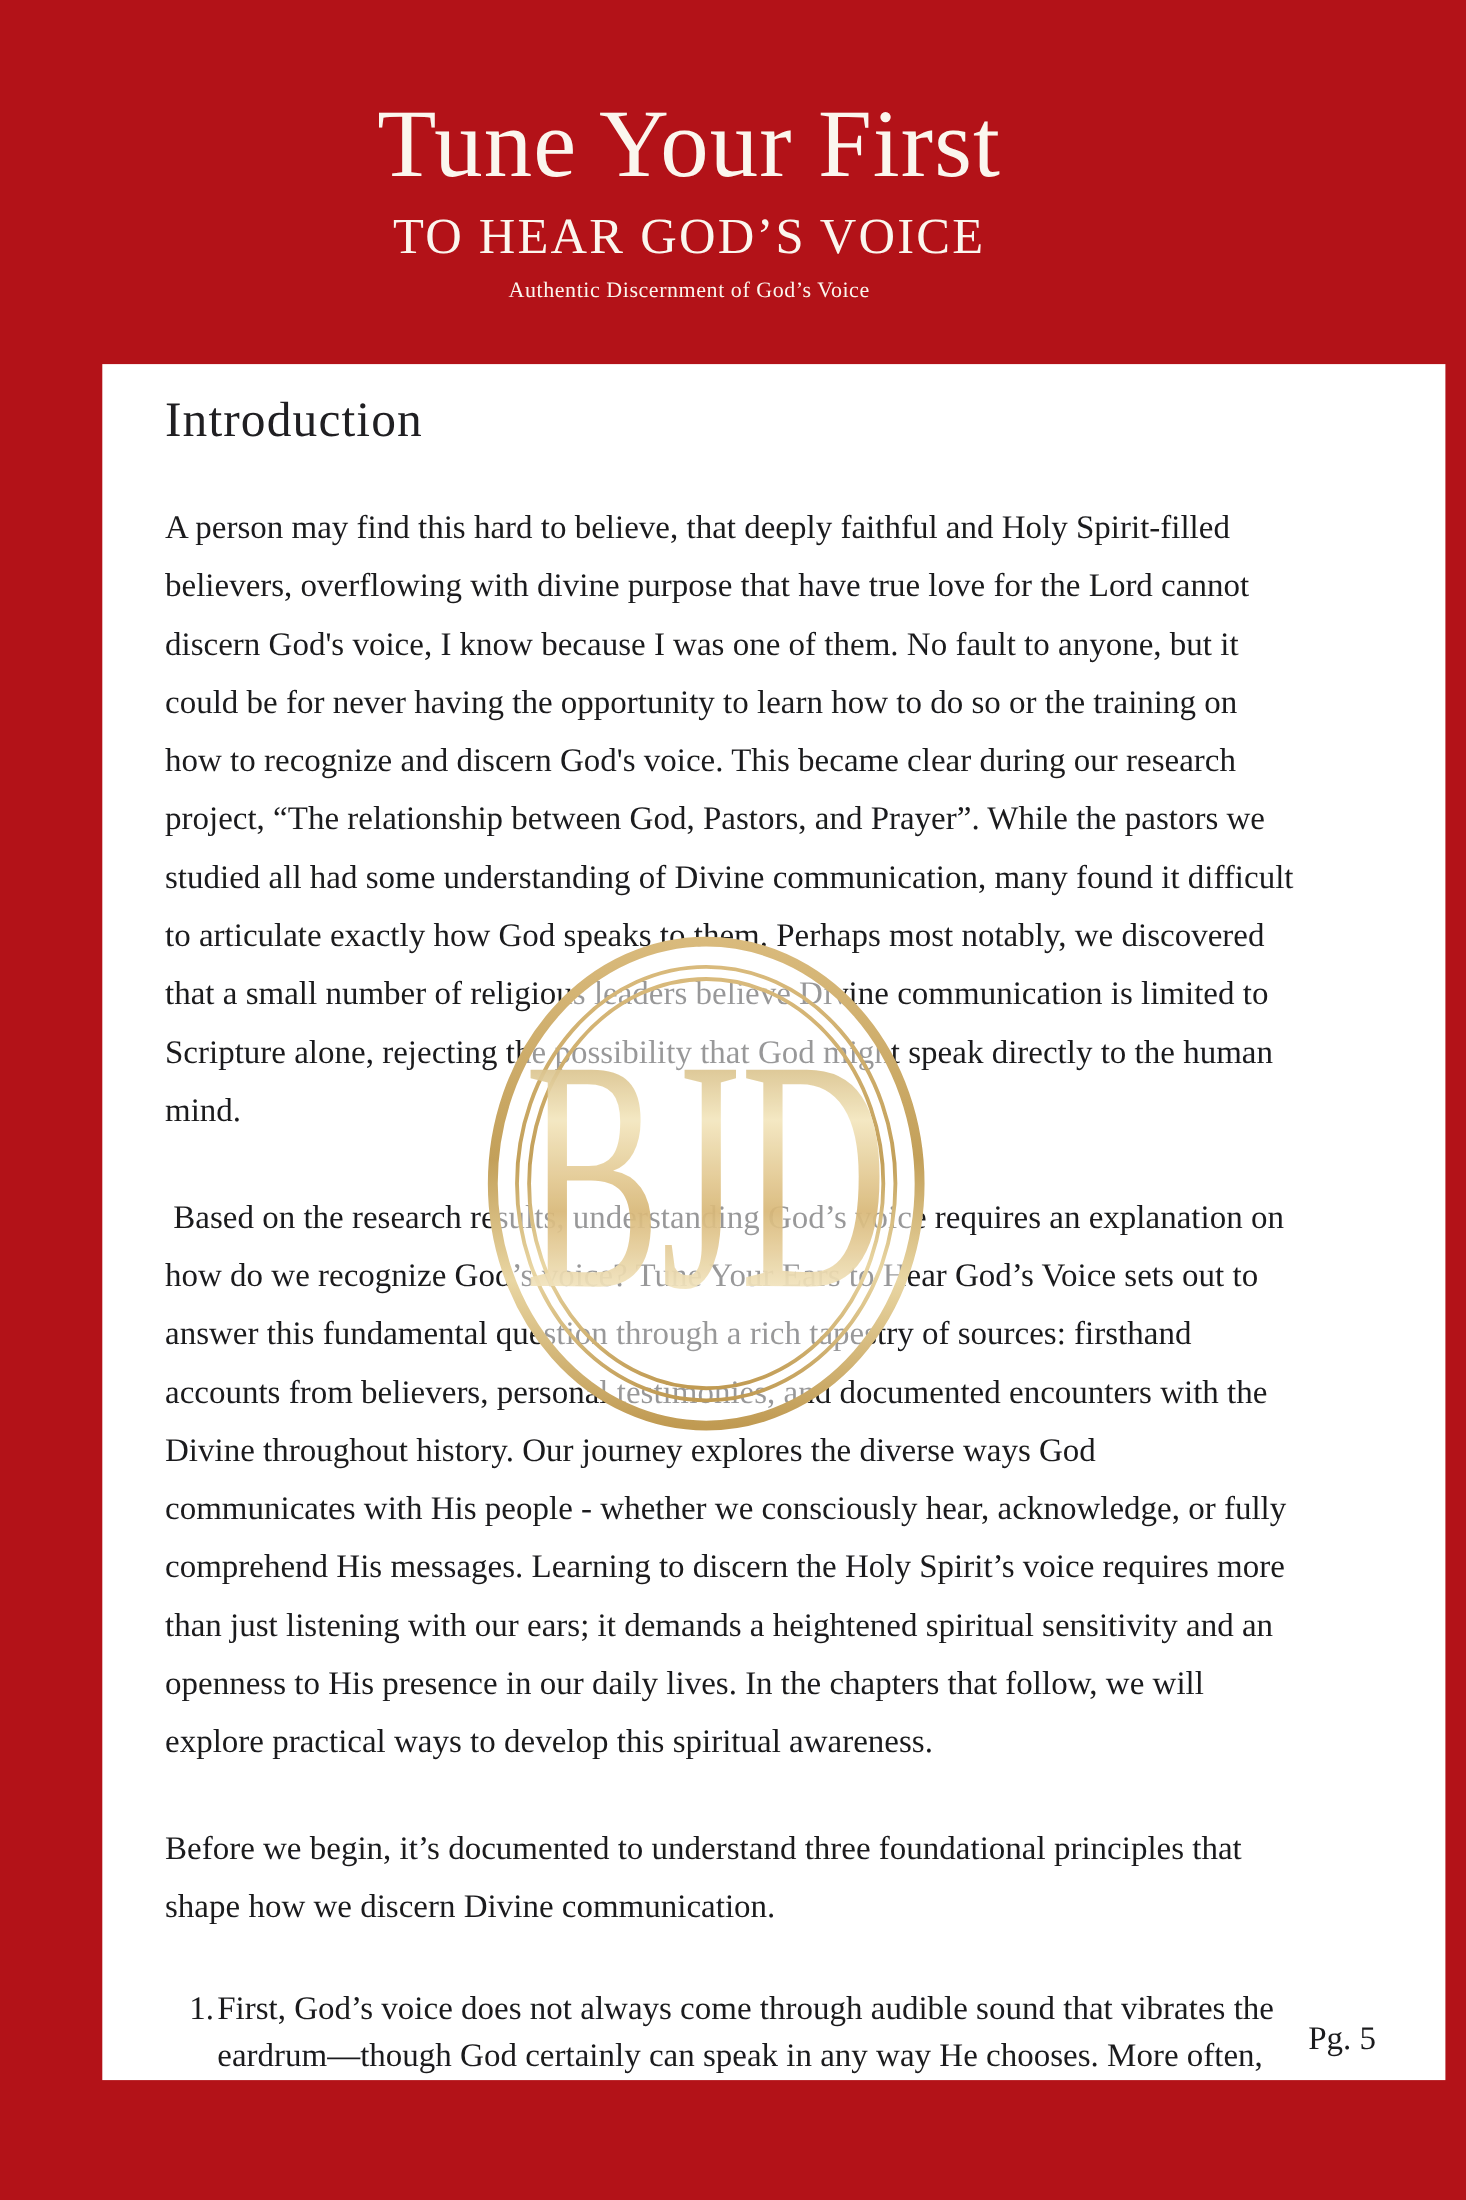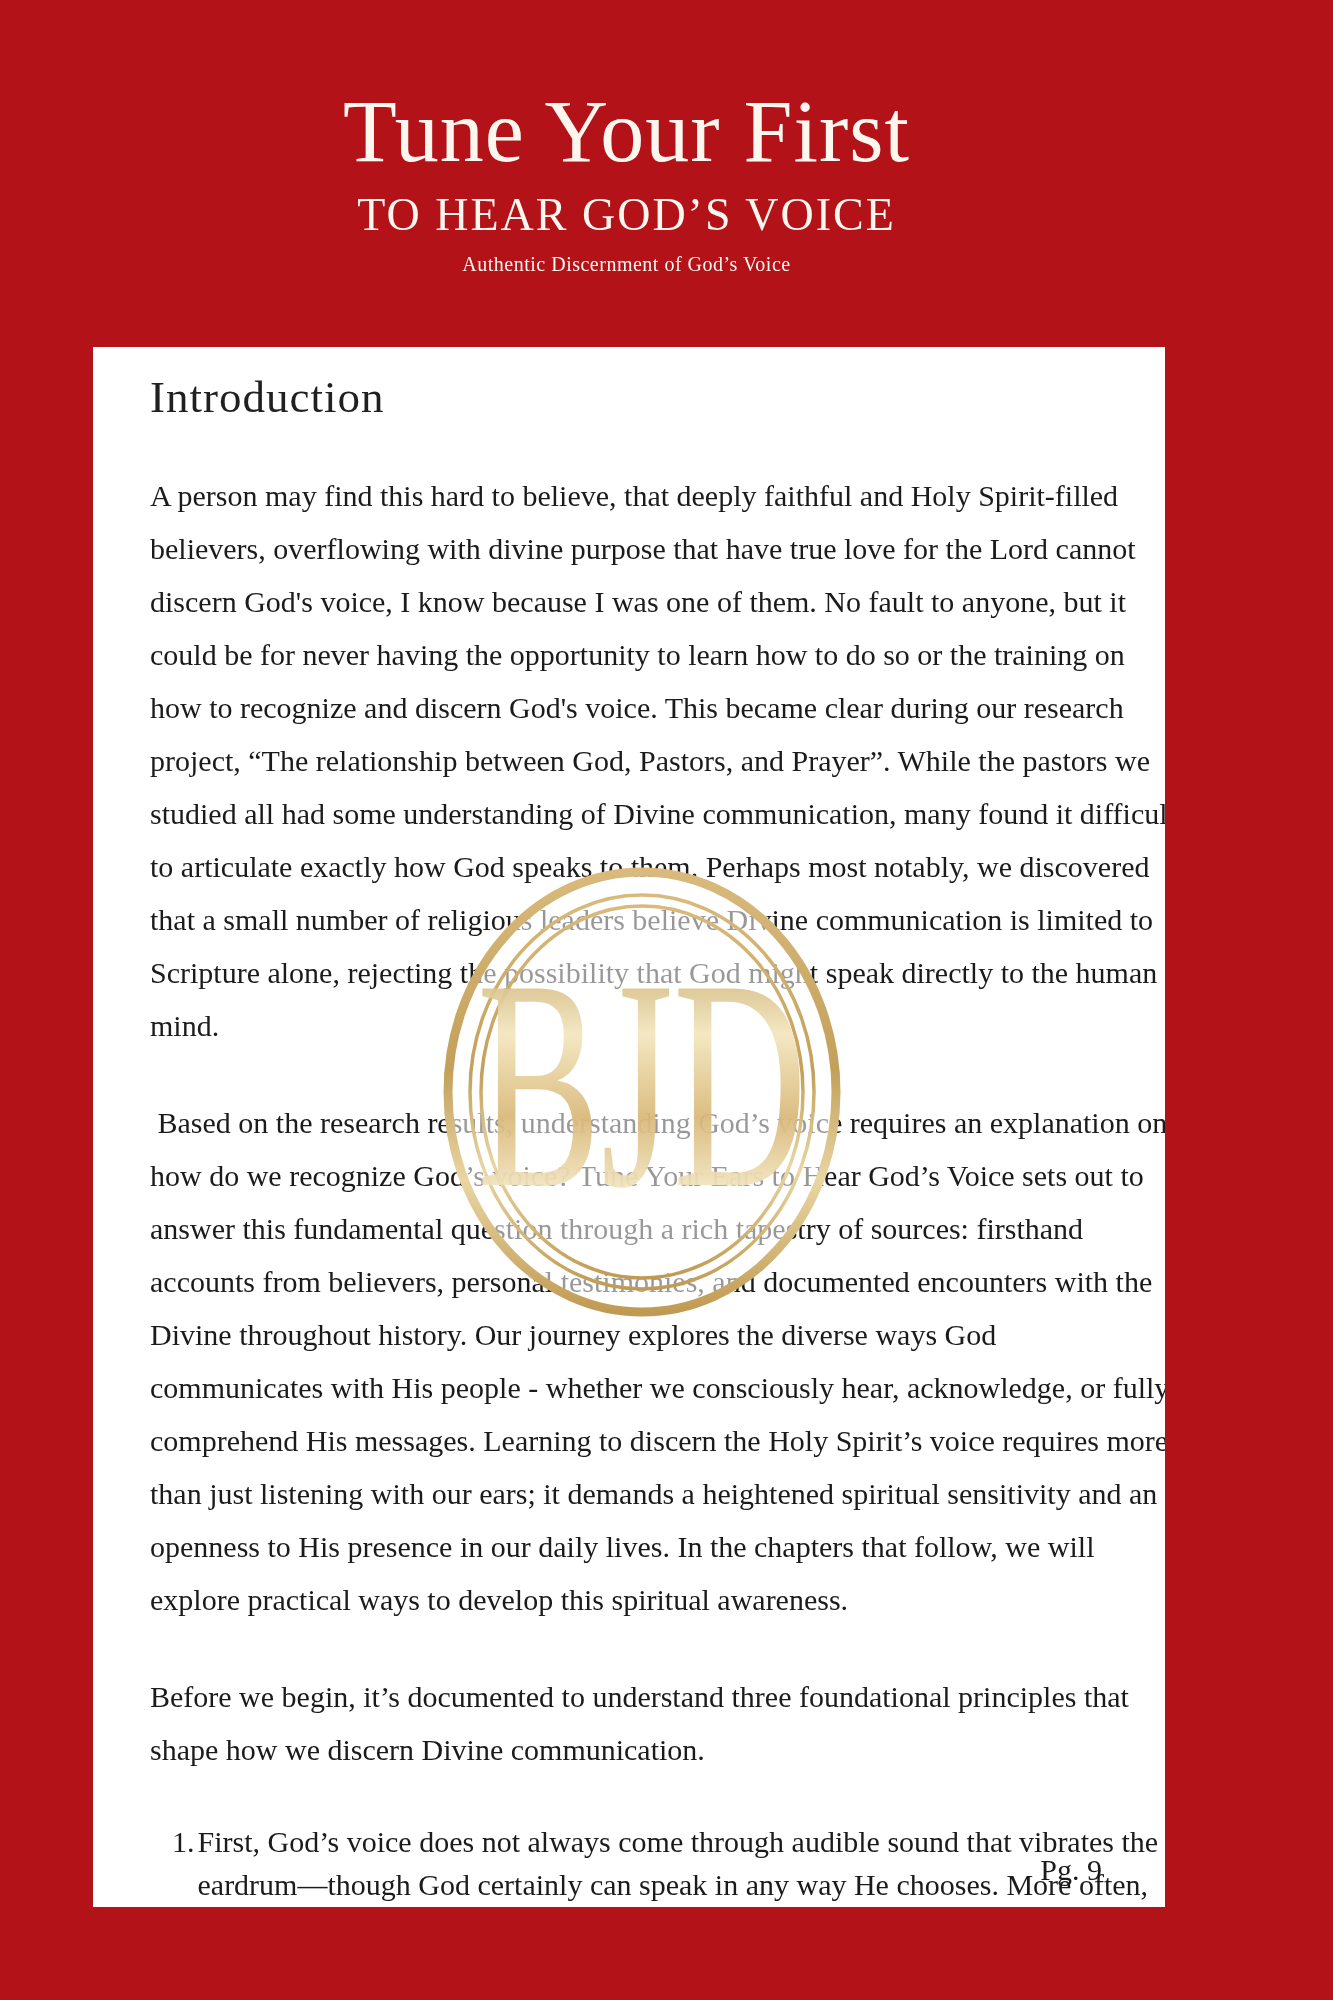--- a/index.html
+++ b/index.html
@@ -20,21 +20,21 @@
     letter-spacing:1px;
   }
   .subtitle{
     font-size:46px;margin-top:10px;font-weight:400;letter-spacing:2px;
   }
   .tagline{
     font-size:20px;margin-top:12px;font-weight:400;letter-spacing:.5px;
   }
   
   .card{
-    position:absolute;left:93px;top:347px;width:1072px;height:1560px;
+    position:absolute;left:93px;top:331px;width:1221px;height:1560px;
     background:#FFFFFF;color:#1d1d1f;overflow:hidden;
   }
   .card-inner{
     position:absolute;left:57px;top:24px;width:1026px;
   }
   .intro-heading{
     font-size:45px;font-weight:400;color:#201f22;
     margin:0 0 46px 0;letter-spacing:1px;
   }
   .body-copy p{
@@ -100,16 +100,16 @@
           <stop offset="0.85" stop-color="#F6ECCB"></stop>
           <stop offset="1" stop-color="#C29C55"></stop>
         </linearGradient>
       </defs>
       <ellipse cx="212" cy="237" rx="194" ry="220" fill="rgba(255,255,255,0.55)" stroke="url(#goldRing)" stroke-width="9"></ellipse>
       <ellipse cx="212" cy="237" rx="172" ry="197" fill="none" stroke="url(#goldRing)" stroke-width="3.5"></ellipse>
       <ellipse cx="212" cy="237" rx="161" ry="186" fill="none" stroke="url(#goldRing)" stroke-width="3.5"></ellipse>
       <text x="212" y="330" text-anchor="middle" font-family="Liberation Serif, serif" font-size="300" textLength="330" lengthAdjust="spacingAndGlyphs" fill="url(#goldLetters)" opacity="0.92">BJD</text>
     </svg>
 
-    <div class="page-number">Pg. 9</div>
+    <div class="page-number">Pg. 5</div>
   </div>
 
 </div>
 
 </body></html>

